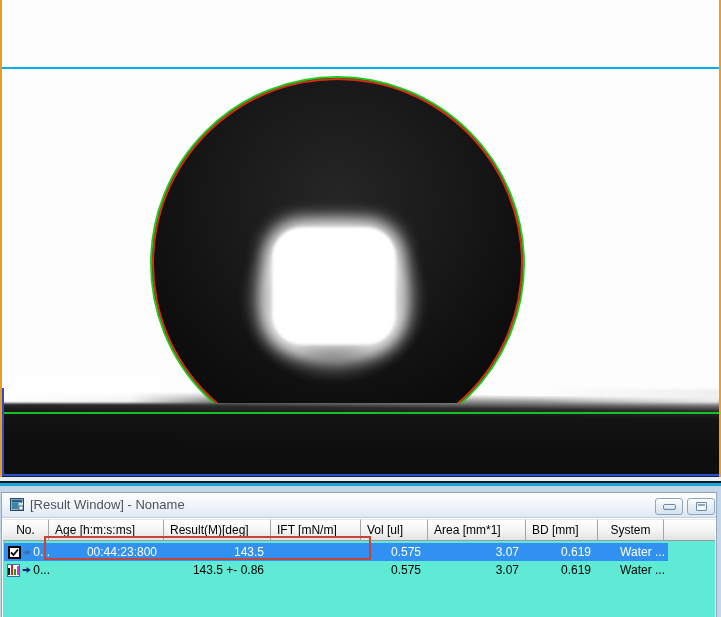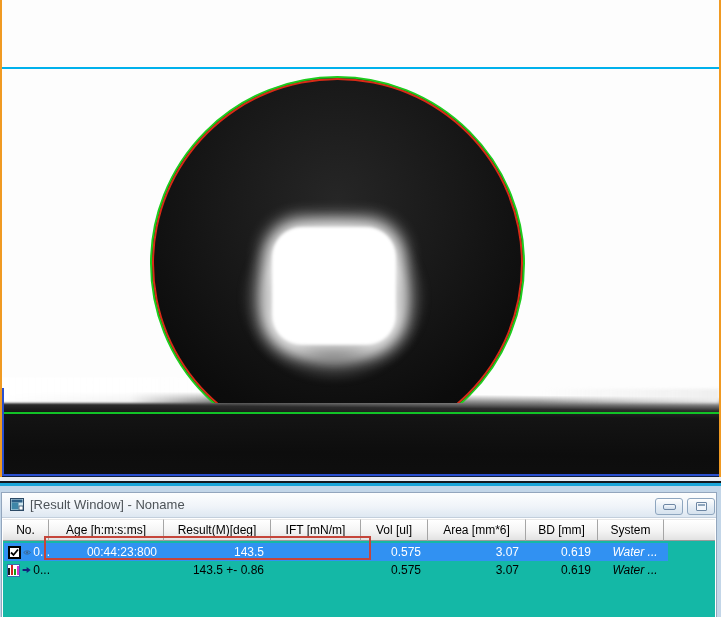--- a/index.html
+++ b/index.html
@@ -60,39 +60,39 @@
             display:flex; align-items:center; justify-content:center; }
   #btn-minimize { left:653px; }
   #btn-restore  { left:685px; }
   .glyph-min { width:13px; height:6px; border:1px solid #6e87a4; border-radius:2px;
                background:linear-gradient(180deg,#f4f8fc,#cfdcea); }
   .glyph-restore { width:11px; height:9px; border:1px solid #6e87a4; border-radius:1px;
                    background:#f2f6fb; position:relative; }
   .glyph-restore::after { content:""; position:absolute; left:1px; right:1px; top:1px; height:2px; background:#8fa6bd; }
 
   
-  #listview { left:1px; top:26px; width:712px; height:99px; background:#14b8a6; overflow:hidden; }
+  #listview { left:1px; top:26px; width:712px; height:99px; background:#5eead4; overflow:hidden; }
   #header-row { left:0; top:0; height:22px; display:flex; }
   .hcell { height:22px; line-height:20px; font-size:12px; color:#000;
            background:linear-gradient(180deg,#ffffff 0%, #f4f4f4 55%, #e2e2e2 100%);
            border-right:1px solid #a5a5a5; border-bottom:1px solid #9a9a9a;
            border-top:1px solid #e8e8e8; padding:0 6px; white-space:nowrap; overflow:hidden;
-           text-align:center; }
+           text-align:left; }
   .hcell.center { text-align:center; }
   .hcell.left   { text-align:center; }
   .c0 { width:46px; } .c1 { width:115px; } .c2 { width:107px; } .c3 { width:90px; }
   .c4 { width:67px; } .c5 { width:98px; }  .c6 { width:72px; }  .c7 { width:66px; }
   .c8 { width:52px; border-right:1px solid #c5c5c5; }
 
   .lrow { left:1px; height:18px; display:flex; font-size:12px; align-items:center; }
   #row-0 { top:24px; width:664px; background:#3191f2; color:#ffffff; }
   #row-1 { top:42px; width:664px; background:transparent; color:#000; }
   .cell { height:18px; line-height:18px; padding:0 8px 0 0; text-align:right;
           white-space:nowrap; overflow:hidden; }
-  .cell.left { text-align:center; padding:0 0 0 6px;font-style:italic; }
+  .cell.left { text-align:right; padding:0 0 0 6px; }
   .no-cell { display:flex; align-items:center; padding:0; gap:2px; }
 
   .checkbox { width:13px; height:13px; margin-left:4px; background:#fff; border:2px solid #000;
               display:flex; align-items:center; justify-content:center; }
   .chart-icon { width:13px; height:13px; margin-left:3px; background:#fff; border:1px solid #3a6ab0;
                 display:flex; align-items:flex-end; justify-content:center; gap:1px; padding-bottom:1px; }
   .chart-icon i { display:block; width:2px; }
   .bar1 { height:7px;  background:#1a1a1a; }
   .bar2 { height:10px; background:#d42222; }
   .bar3 { height:6px;  background:#16a016; }
@@ -152,21 +152,21 @@
     </div>
 
     <div id="listview" class="abs">
 
       <div id="header-row" class="abs">
         <div class="hcell c0 center">No.</div>
         <div class="hcell c1">Age [h:m:s:ms]</div>
         <div class="hcell c2">Result(M)[deg]</div>
         <div class="hcell c3">IFT [mN/m]</div>
         <div class="hcell c4">Vol [ul]</div>
-        <div class="hcell c5">Area [mm*6]</div>
+        <div class="hcell c5">Area [mm*1]</div>
         <div class="hcell c6">BD [mm]</div>
         <div class="hcell c7 left">System</div>
         <div class="hcell c8"></div>
       </div>
 
       <div id="row-0" class="lrow abs">
         <div class="cell c0 no-cell">
           <span class="checkbox">
             <svg width="9" height="9" viewBox="0 0 9 9">
               <polyline points="1,4.5 3.5,7 8,1.5" fill="none" stroke="#000" stroke-width="1.8"></polyline>

